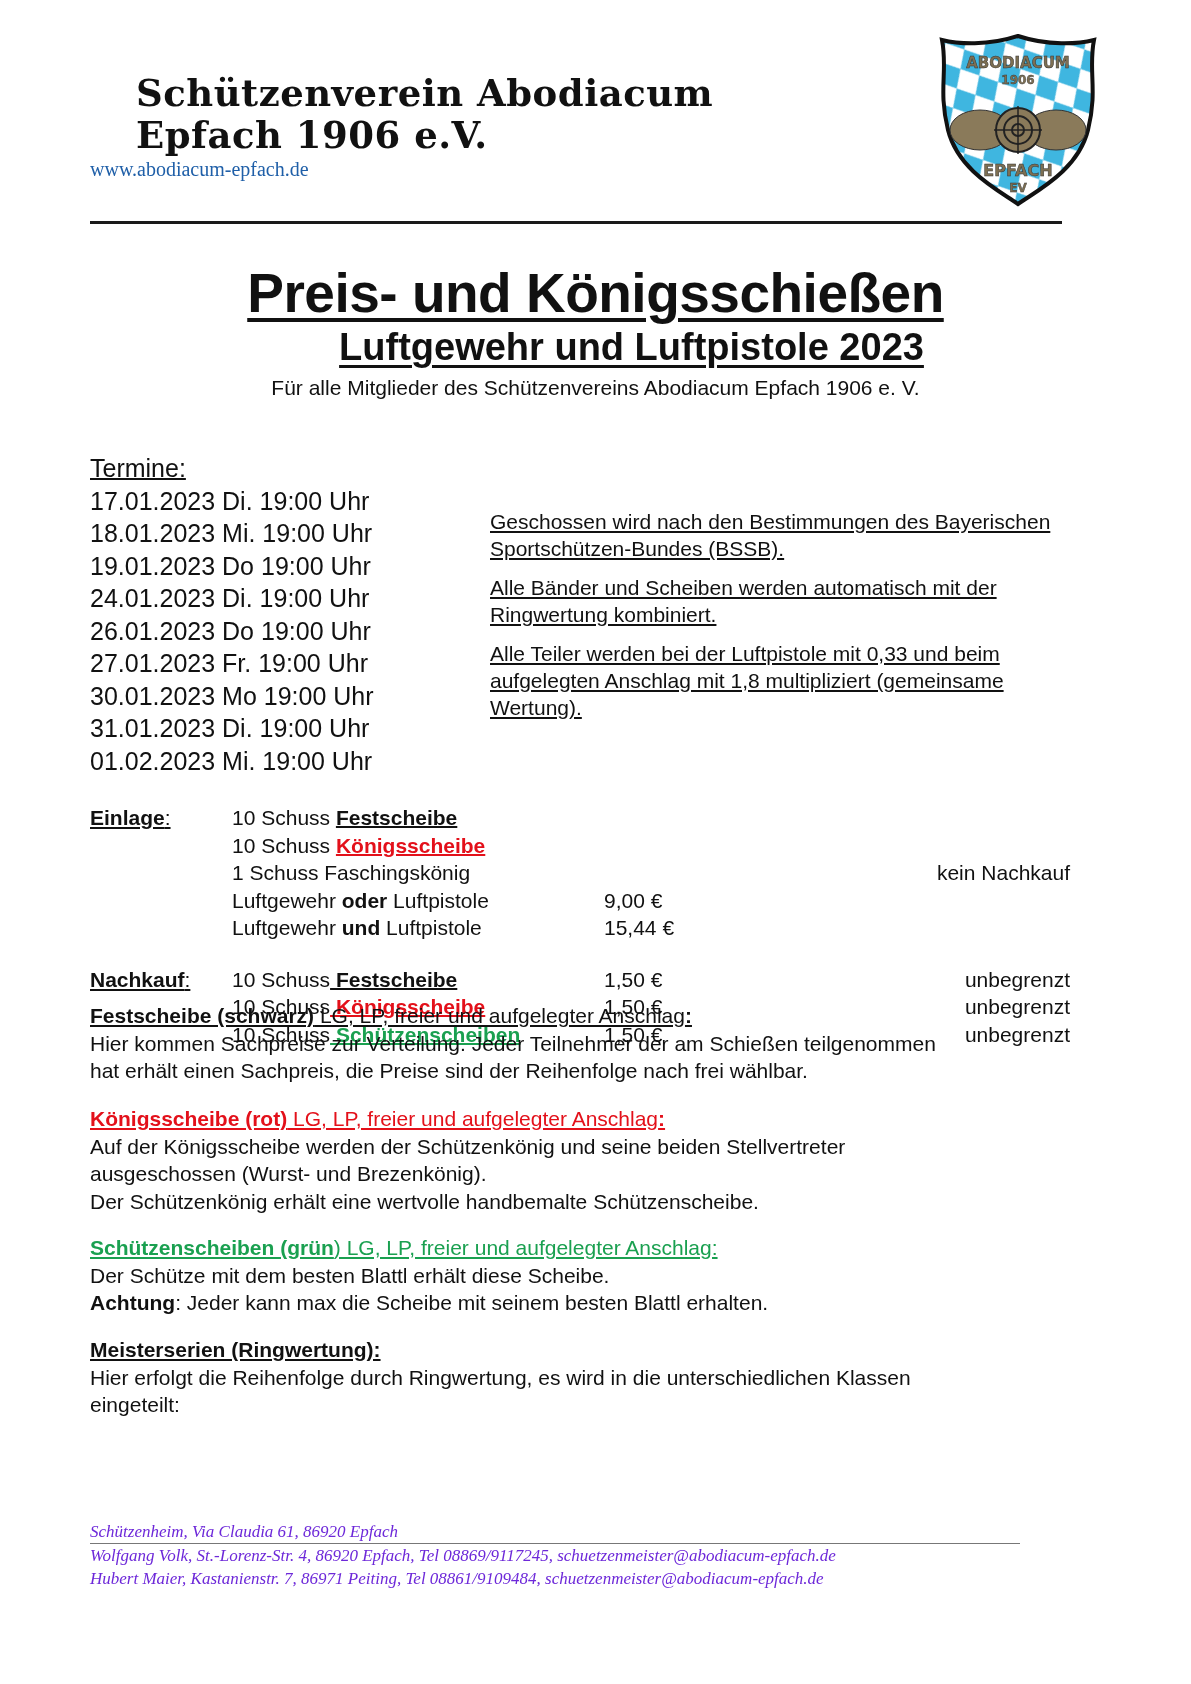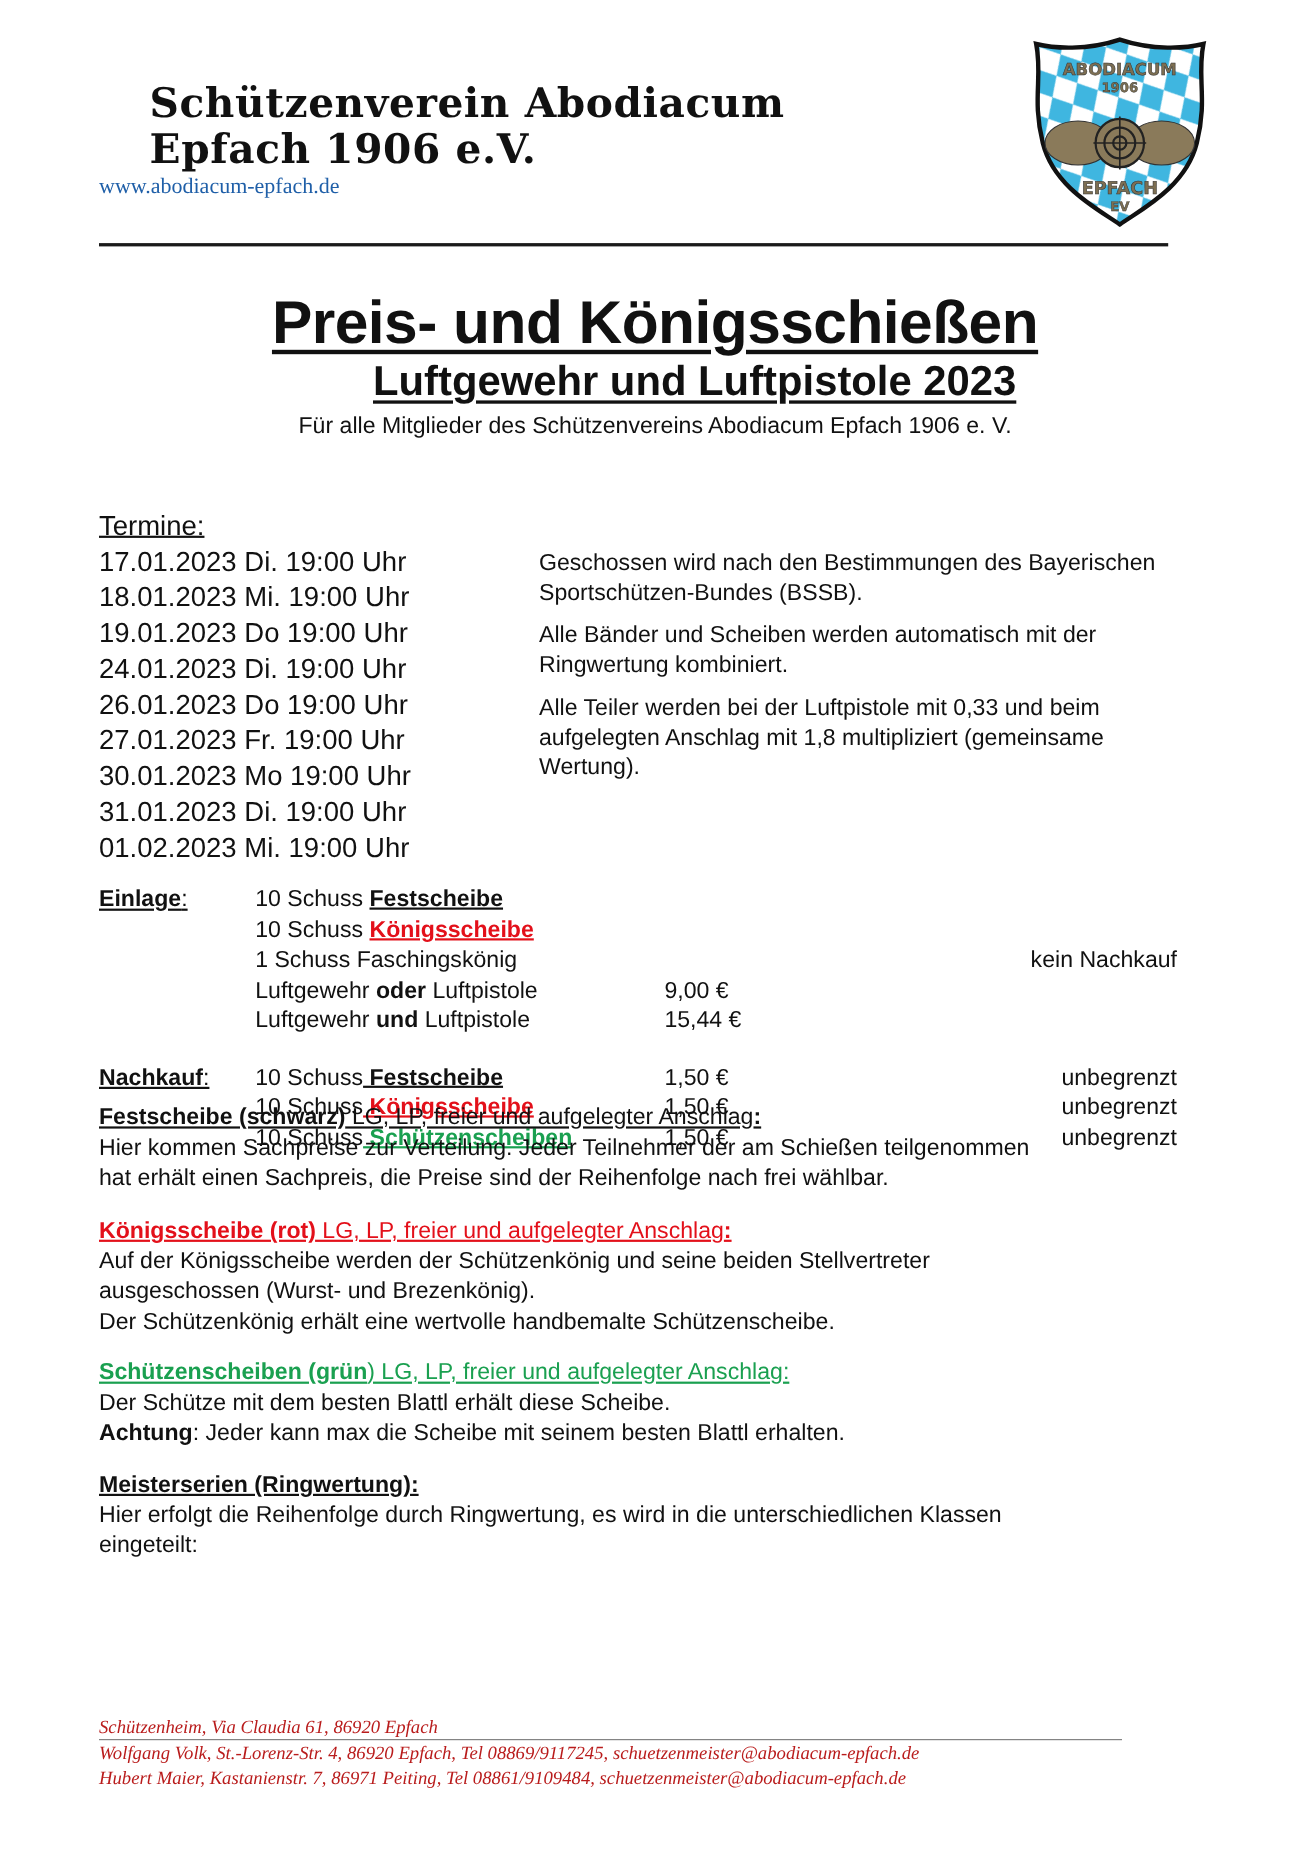--- a/index.html
+++ b/index.html
@@ -18,47 +18,47 @@
   .title-main { left:0; width:1191px; top:262px; text-align:center; font-weight:bold;
                 font-size:55px; line-height:62px; text-decoration:underline; text-decoration-thickness:4px;
                 text-underline-offset:6px; letter-spacing:-0.5px; }
   .title-sub { left:0; width:1191px; top:324px; text-align:center; font-weight:bold;
                font-size:38px; line-height:46px; text-decoration:underline; text-decoration-thickness:3px;
                text-underline-offset:5px;margin-left:36px; }
   .title-desc { left:0; width:1191px; top:374px; text-align:center; font-size:21px; line-height:28px; }
 
   
   .dates { left:90px; top:452px; font-size:25px; line-height:32.5px; }
-  .dates-head { text-decoration:underline; text-decoration-thickness:2px;margin-top:10px; }
+  .dates-head { text-decoration:underline; text-decoration-thickness:2px; }
 
   
   .info { left:490px; top:496px; width:610px; font-size:21px; line-height:27px; }
-  .info p { margin:2px 0 12px 0; }
+  .info p { margin:12px 0 12px 0;text-decoration:underline; }
 
   
   .fees { left:90px; top:804px; width:980px; font-size:21px; line-height:27.5px; }
   .fee-row { position:relative; height:27.5px; }
   .fee-row .lbl { position:absolute; left:0; font-weight:bold; text-decoration:underline;text-align:right; }
   .fee-row .lbl .colon { font-weight:normal; }
   .fee-row .item { position:absolute; left:142px; white-space:nowrap; }
   .fee-row .price { position:absolute; left:514px; white-space:nowrap; }
   .fee-row .note { position:absolute; right:0; white-space:nowrap; }
   .u { text-decoration:underline; text-decoration-thickness:2px; }
   .b { font-weight:bold; }
   .red { color:#e3101a; }
   .green { color:#1aa050; }
 
   
   .sec { left:90px; width:990px; font-size:21px; line-height:27.5px; }
   .sec .hd { text-decoration:underline; }
   .sec p { margin:0; }
 
   
-  .footer { left:90px; top:1558px; width:930px; font-family:"Liberation Serif",serif;
-            font-style:italic; font-size:17px; line-height:23px; color:#b91c1c; }
+  .footer { left:90px; top:1520px; width:930px; font-family:"Liberation Serif",serif;
+            font-style:italic; font-size:17px; line-height:23px; color:#6d28d9; }
   .footer .l1 { border-bottom:1.5px solid #777; }
 </style>
 </head>
 <body>
 
 <div class="abs org-name">
   <div>Schützenverein Abodiacum</div>
   <div>Epfach 1906 e.V.</div>
 </div>
 <div class="abs org-url">www.abodiacum-epfach.de</div>

